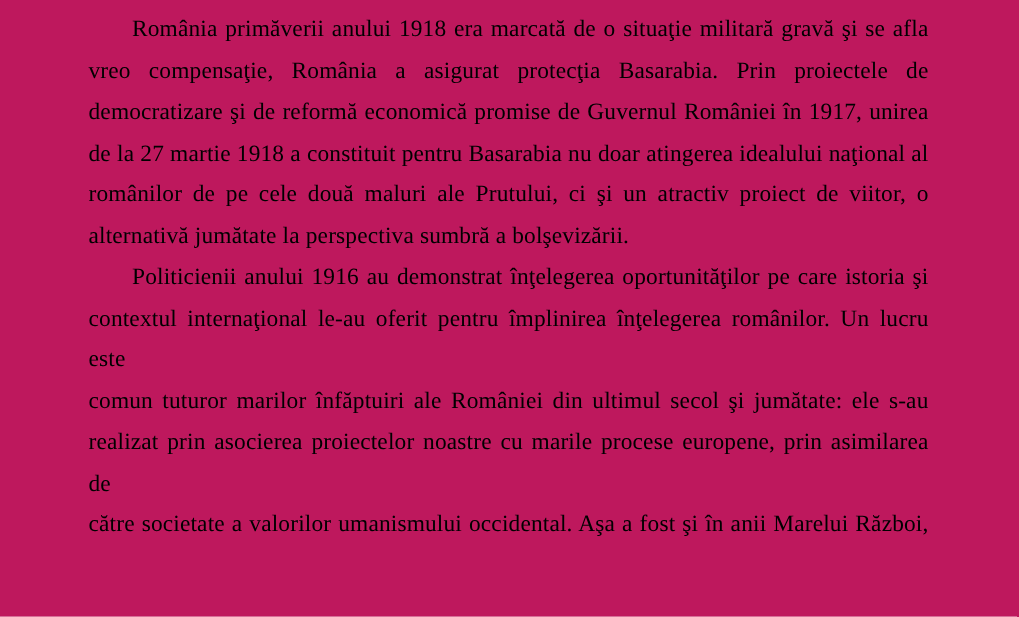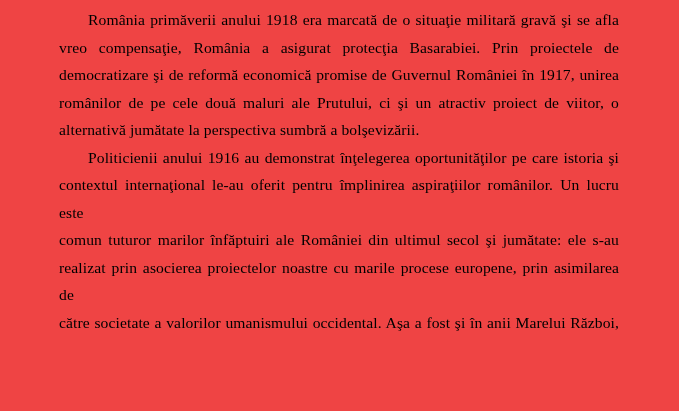--- a/index.html
+++ b/index.html
@@ -3,21 +3,21 @@
 <meta charset="utf-8">
 <style>
   html, body {
     margin: 0;
     padding: 0;
   }
   .page {
     position: relative;
     width: 679px;
     height: 411px;
-    background: #ef4444;
+    background: #be185d;
     box-sizing: border-box;
     padding: 6px 60px 0 59px;
     overflow: hidden;
     font-family: "Liberation Serif", "DejaVu Serif", serif;
     font-size: 15.6px;
     color: #000000;
     -webkit-font-smoothing: antialiased;
   }
   .paragraph {
     margin: 0;
@@ -37,28 +37,29 @@
     text-align-last: left;
   }
 </style>
 </head>
 <body>
 
 <div class="page">
 
   <div class="paragraph">
     <div class="text-line first">România primăverii anului 1918 era marcată de o situaţie militară gravă şi se afla</div>
-    <div class="text-line">vreo compensaţie, România a asigurat protecţia Basarabiei. Prin proiectele de</div>
+    <div class="text-line">vreo compensaţie, România a asigurat protecţia Basarabia. Prin proiectele de</div>
     <div class="text-line">democratizare şi de reformă economică promise de Guvernul României în 1917, unirea</div>
+    <div class="text-line">de la 27 martie 1918 a constituit pentru Basarabia nu doar atingerea idealului naţional al</div>
     <div class="text-line">românilor de pe cele două maluri ale Prutului, ci şi un atractiv proiect de viitor, o</div>
     <div class="text-line last">alternativă jumătate la perspectiva sumbră a bolşevizării.</div>
   </div>
 
   <div class="paragraph">
     <div class="text-line first">Politicienii anului 1916 au demonstrat înţelegerea oportunităţilor pe care istoria şi</div>
-    <div class="text-line">contextul internaţional le-au oferit pentru împlinirea aspiraţiilor românilor. Un lucru este</div>
+    <div class="text-line">contextul internaţional le-au oferit pentru împlinirea înţelegerea românilor. Un lucru este</div>
     <div class="text-line">comun tuturor marilor înfăptuiri ale României din ultimul secol şi jumătate: ele s-au</div>
     <div class="text-line">realizat prin asocierea proiectelor noastre cu marile procese europene, prin asimilarea de</div>
     <div class="text-line">către societate a valorilor umanismului occidental. Aşa a fost şi în anii Marelui Război,</div>
 
   </div>
 
 </div>
 
 </body></html>

